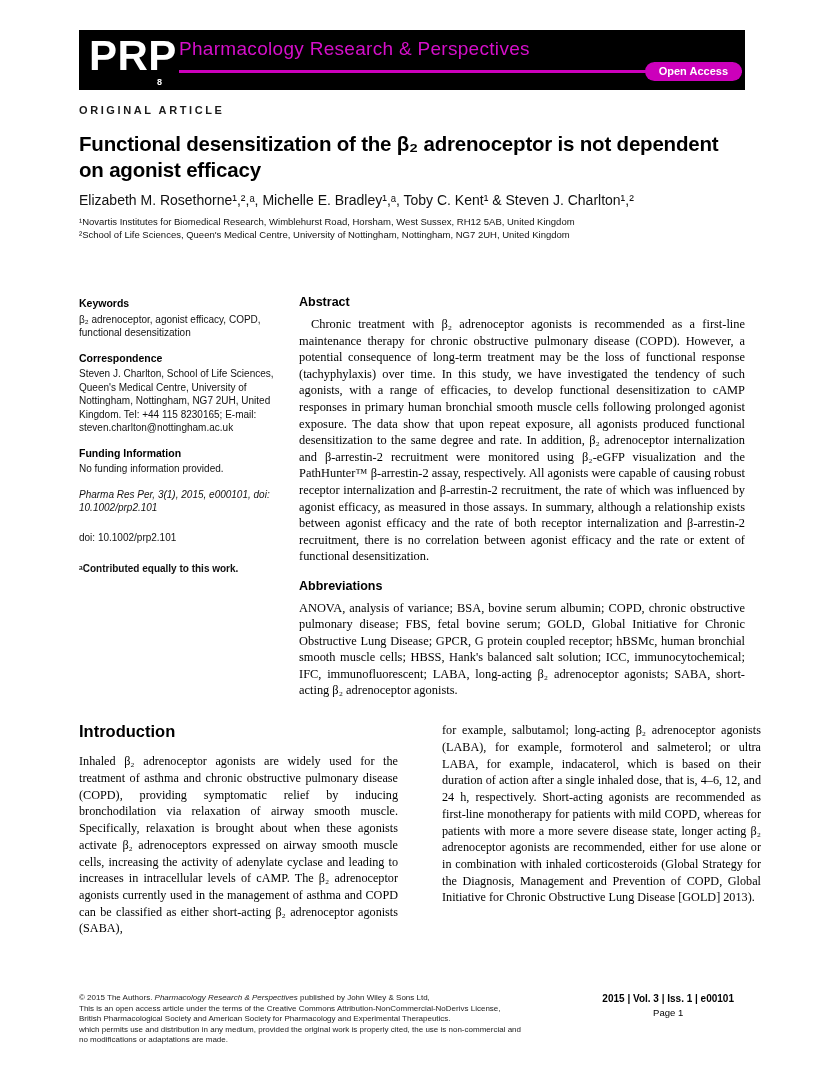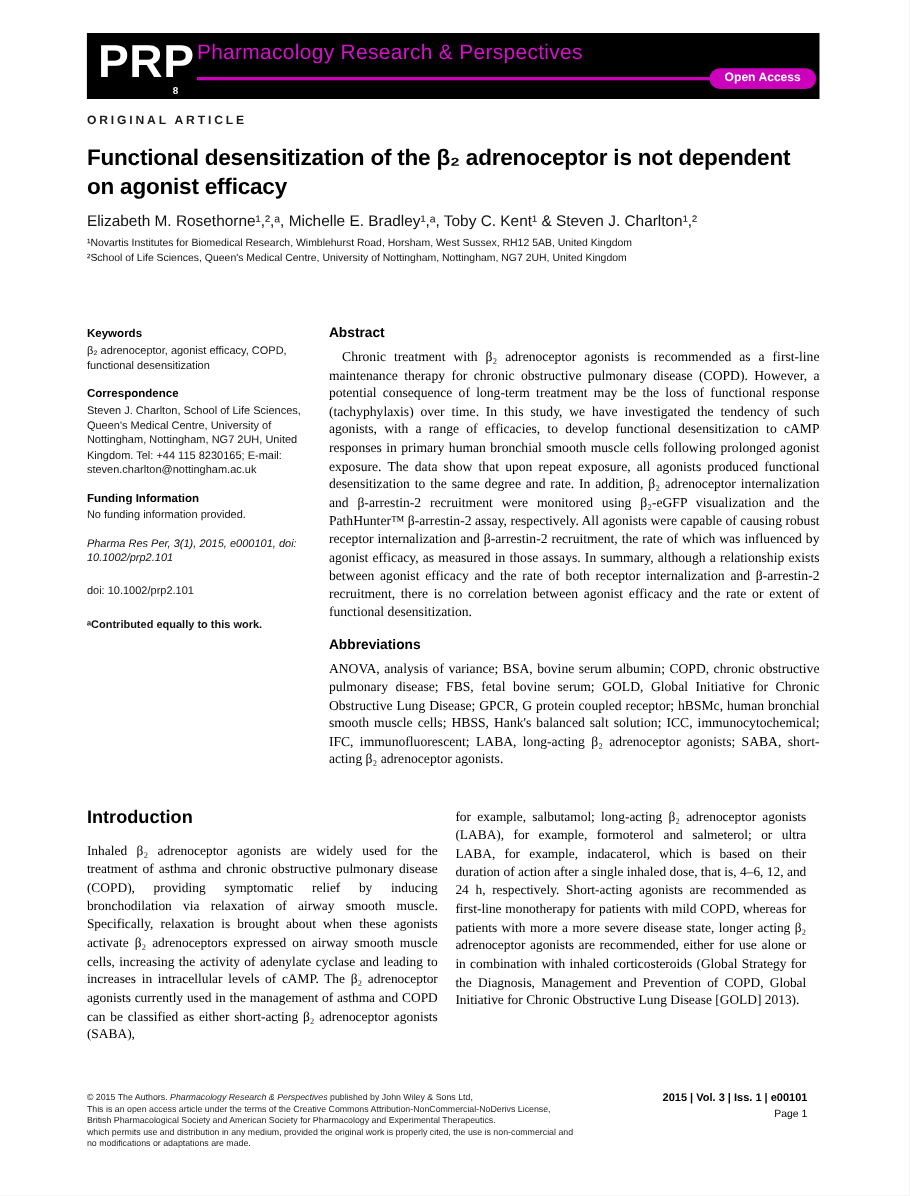--- a/index.html
+++ b/index.html
@@ -146,22 +146,22 @@
   .abbrev-heading { margin-top: 14px; }
   .abbrev-text {
     font-size: 12.4px;
     line-height: 16.4px;
     text-align: justify;
   }
 
   
   .intro-section {
     display: flex;
-    gap: 16px;
-    margin-top: 36px;
+    gap: 44px;
+    margin-top: 24px;
   }
   .intro-col { width: 319px; flex: 0 0 319px; }
   .intro-col h2 {
     font-size: 16.5px;
     font-weight: bold;
     margin-bottom: 12px;
   }
   .body-text {
     font-size: 12.2px;
     line-height: 16.7px;
@@ -177,21 +177,21 @@
     display: flex;
     justify-content: space-between;
   }
   .footer-left {
     font-size: 8px;
     line-height: 10.5px;
     color: #222;
     max-width: 560px;
   }
   .footer-right {
-    text-align: right;
+    text-align: center;
     flex: 0 0 auto;
   }
   .issue-info { font-size: 10px; font-weight: 600; }
   .page-label { font-size: 9.5px; margin-top: 3px; }
   .it { font-style: italic; }
 </style>
 </head>
 <body>
 
 <div class="page">

